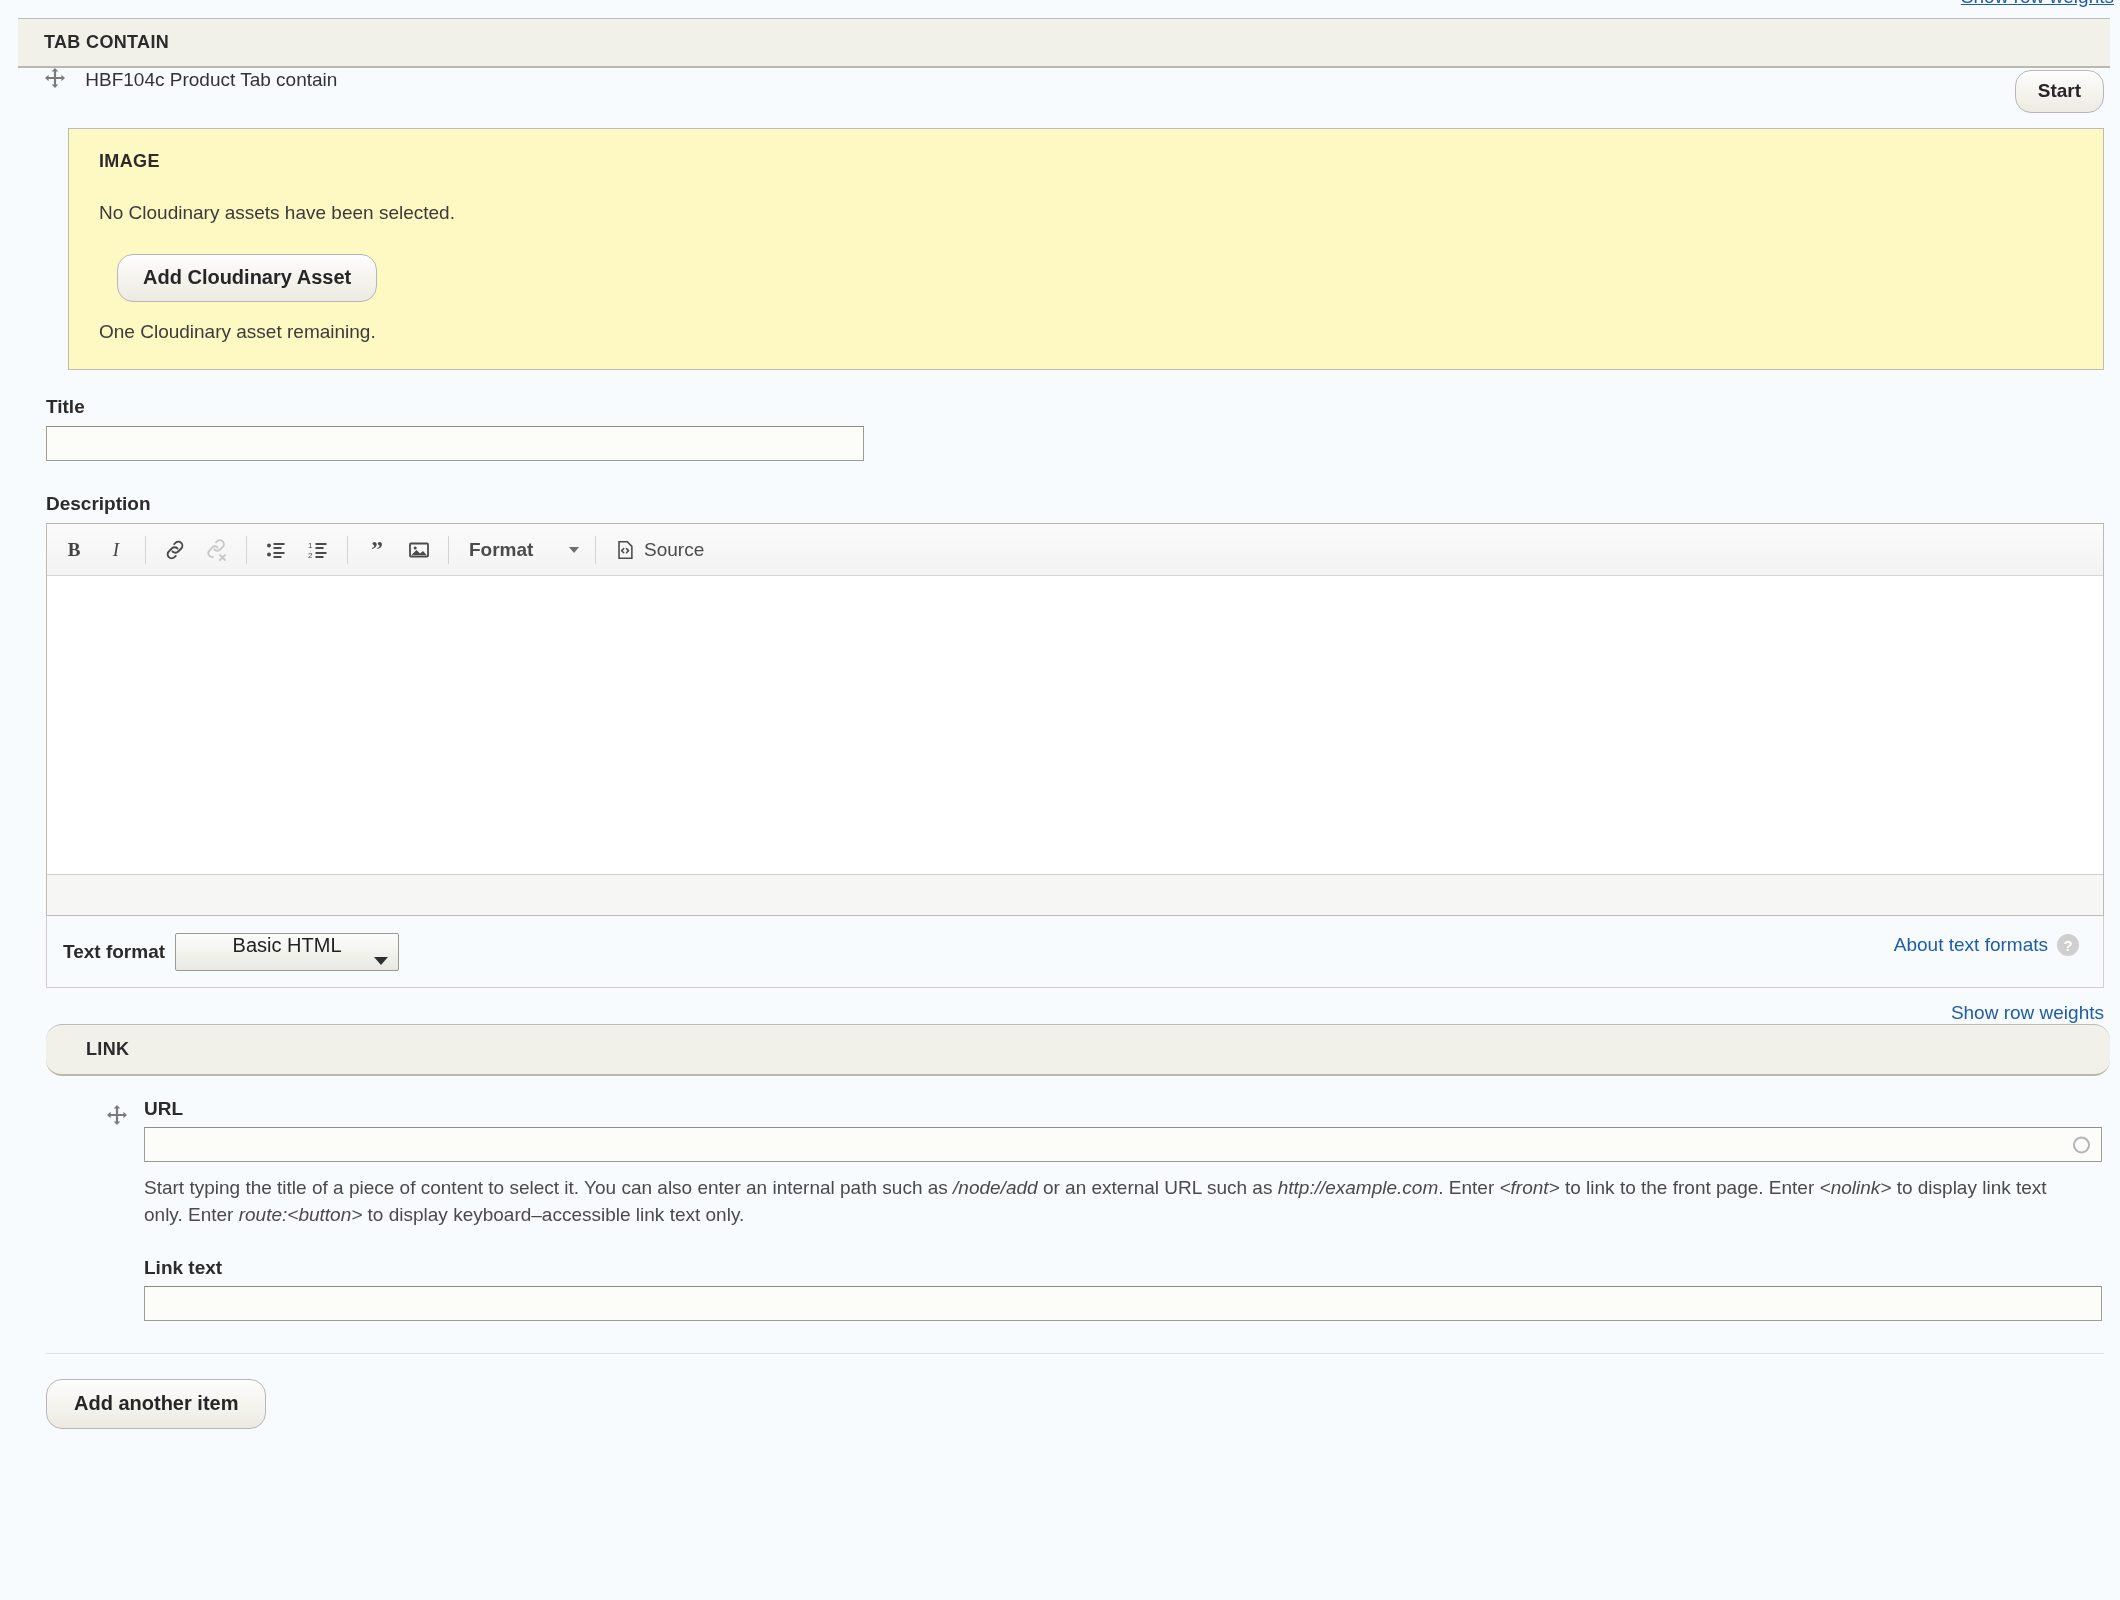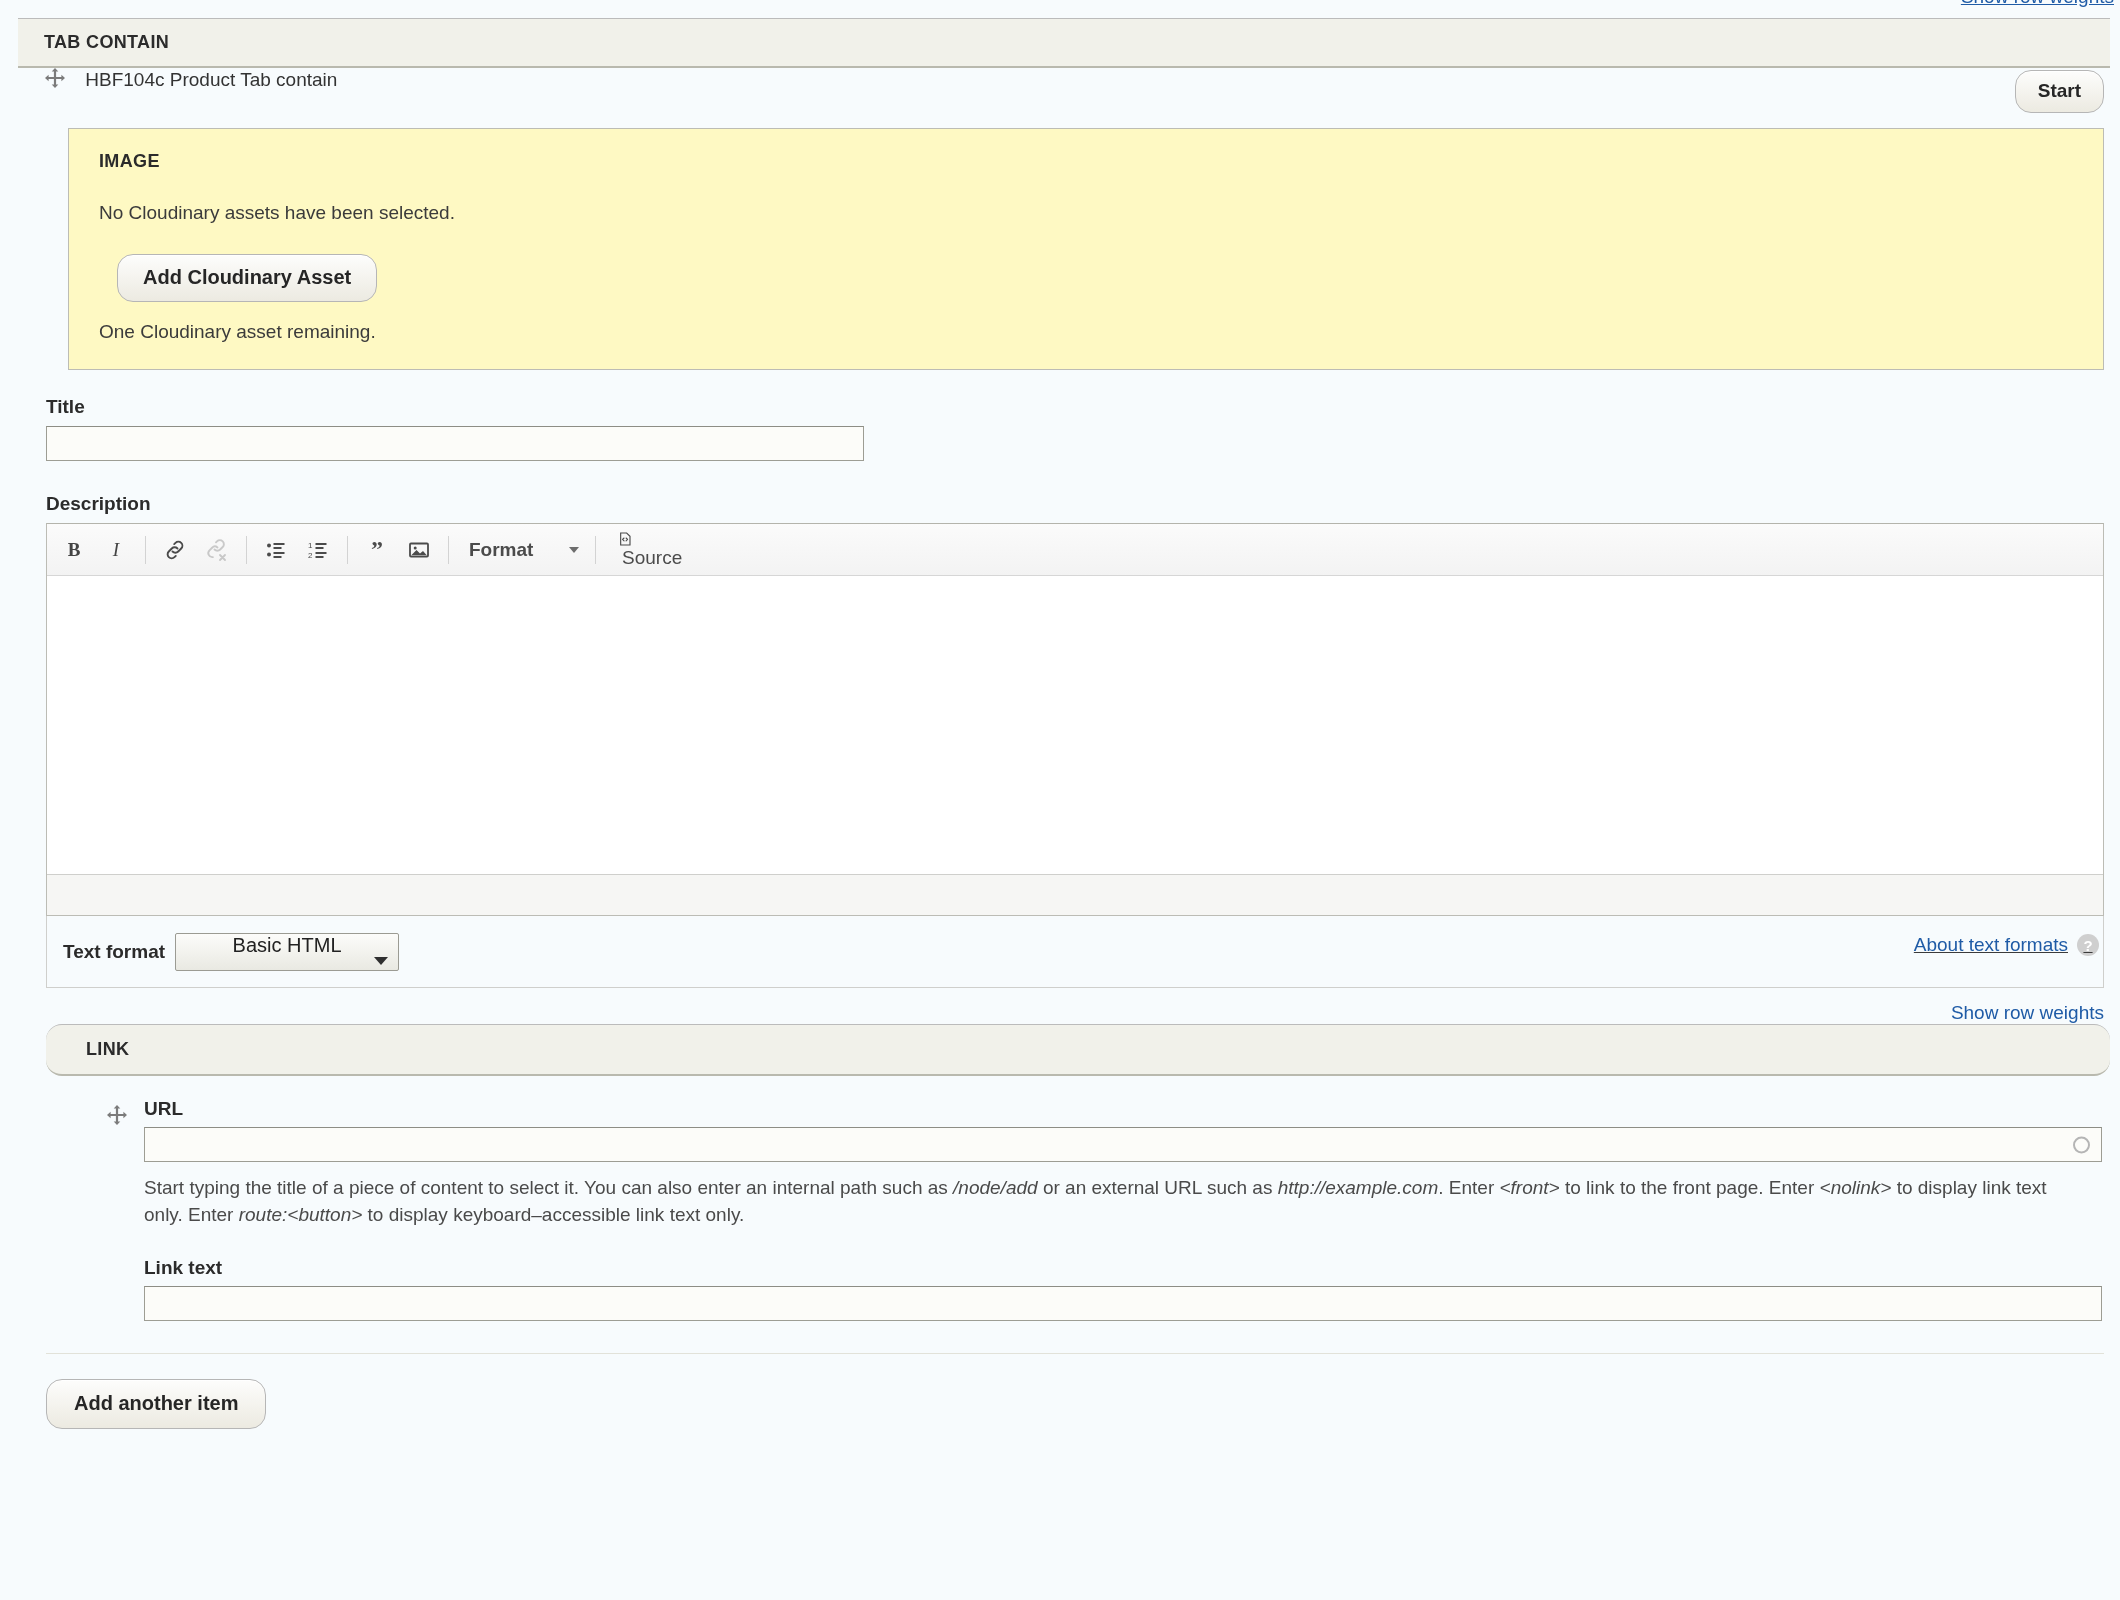--- a/index.html
+++ b/index.html
@@ -184,23 +184,23 @@
   }
   .cke-combo-label { font-size: 19px; color: #4b4b4b; font-weight: bold; }
   .cke-caret {
     margin-left: auto;
     width: 0; height: 0;
     border-left: 5px solid transparent;
     border-right: 5px solid transparent;
     border-top: 6px solid #6d6d6d;
   }
   .cke-srcbtn {
-    display: flex; 
+    display: flex; align-items: center;
     height: 38px; padding: 0 10px;
-    cursor: pointer; border-radius: 3px; flex-direction: column;
+    cursor: pointer; border-radius: 3px;
   }
   .cke-srcbtn span { font-size: 19px; color: #4b4b4b; margin-left: 8px; }
   .cke-body {
     height: 298px;
     background: #fff;
     cursor: text;
   }
   .cke-bottom {
     background: #f6f6f4;
     border-top: 1px solid #cfcfcc;
@@ -238,22 +238,22 @@
   .fmt-select-text { font-size: 20px; color: #222; }
   .fmt-select-caret {
     margin-left: auto;
     width: 0; height: 0;
     border-left: 7px solid transparent;
     border-right: 7px solid transparent;
     border-top: 8px solid #2f2f2f;
   }
   .about-formats {
     position: absolute;
-    right: 4px; top: 18px;
-    display: flex; align-items: flex-end; text-decoration: underline;
+    right: 24px; top: 18px;
+    display: flex; align-items: flex-end;
   }
   .about-link {
     font-size: 19px; color: #1f5ba6; cursor: pointer;
   }
   .help-icon {
     width: 22px; height: 22px; border-radius: 50%;
     background: #cfcfcf; color: #fff;
     font-size: 15px; font-weight: bold;
     display: flex; align-items: center; justify-content: center;
     margin-left: 9px;

